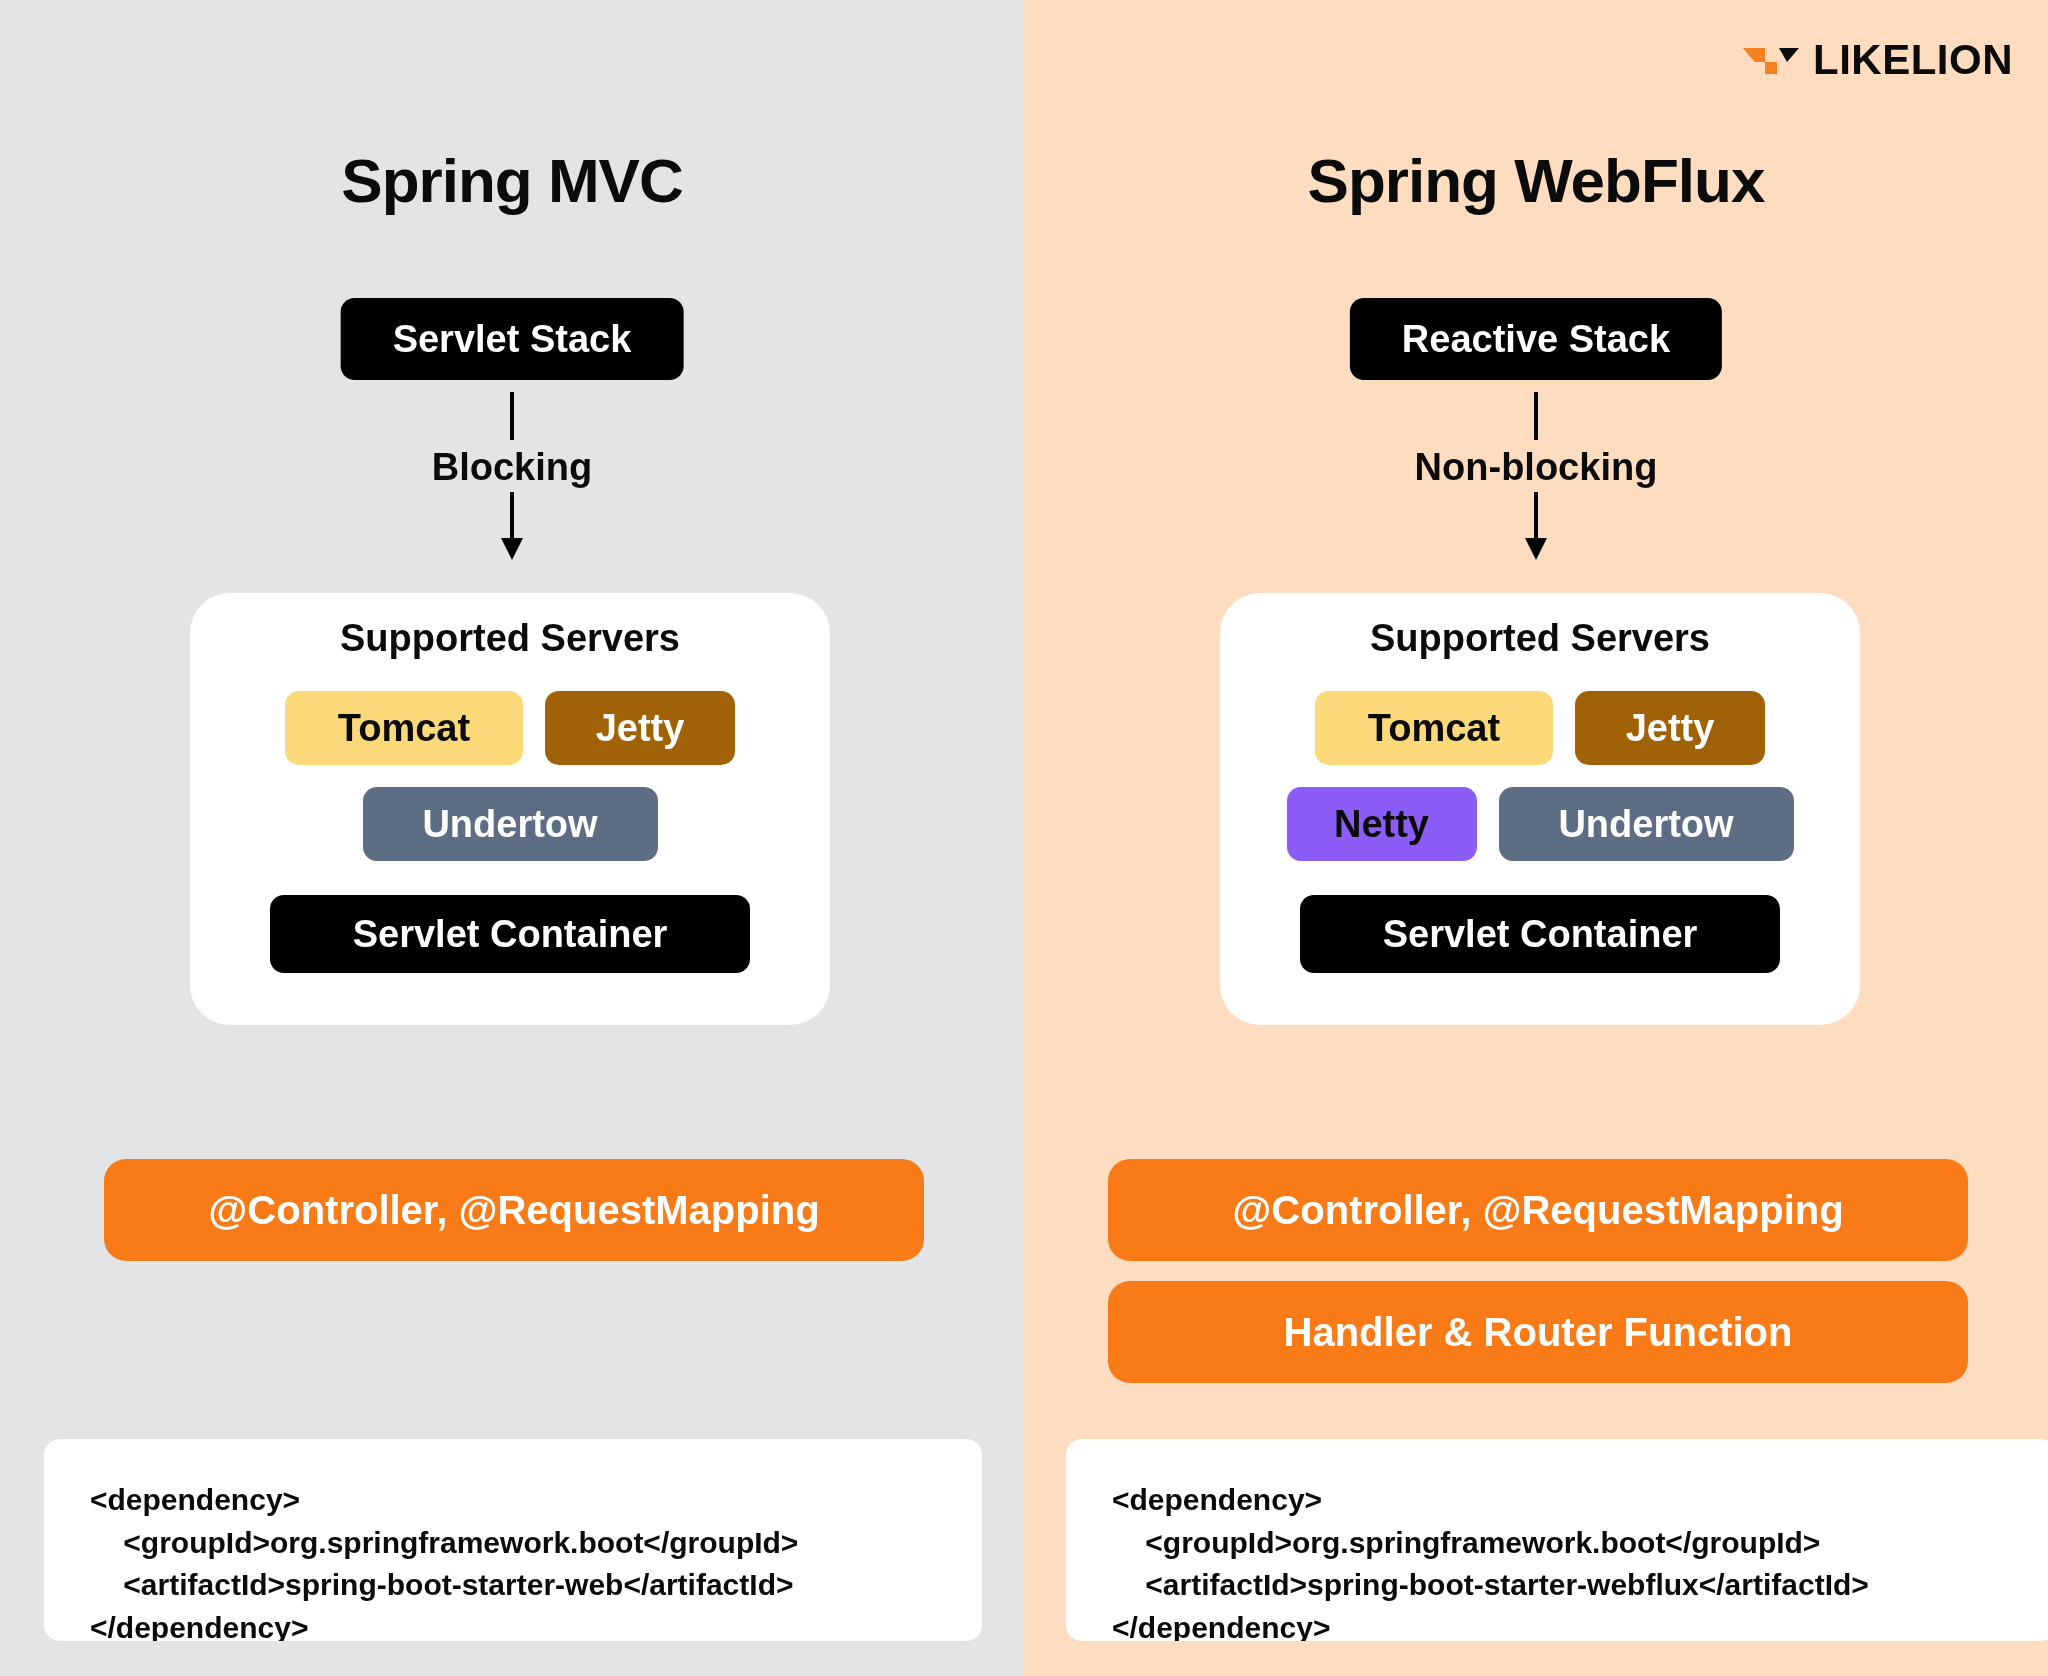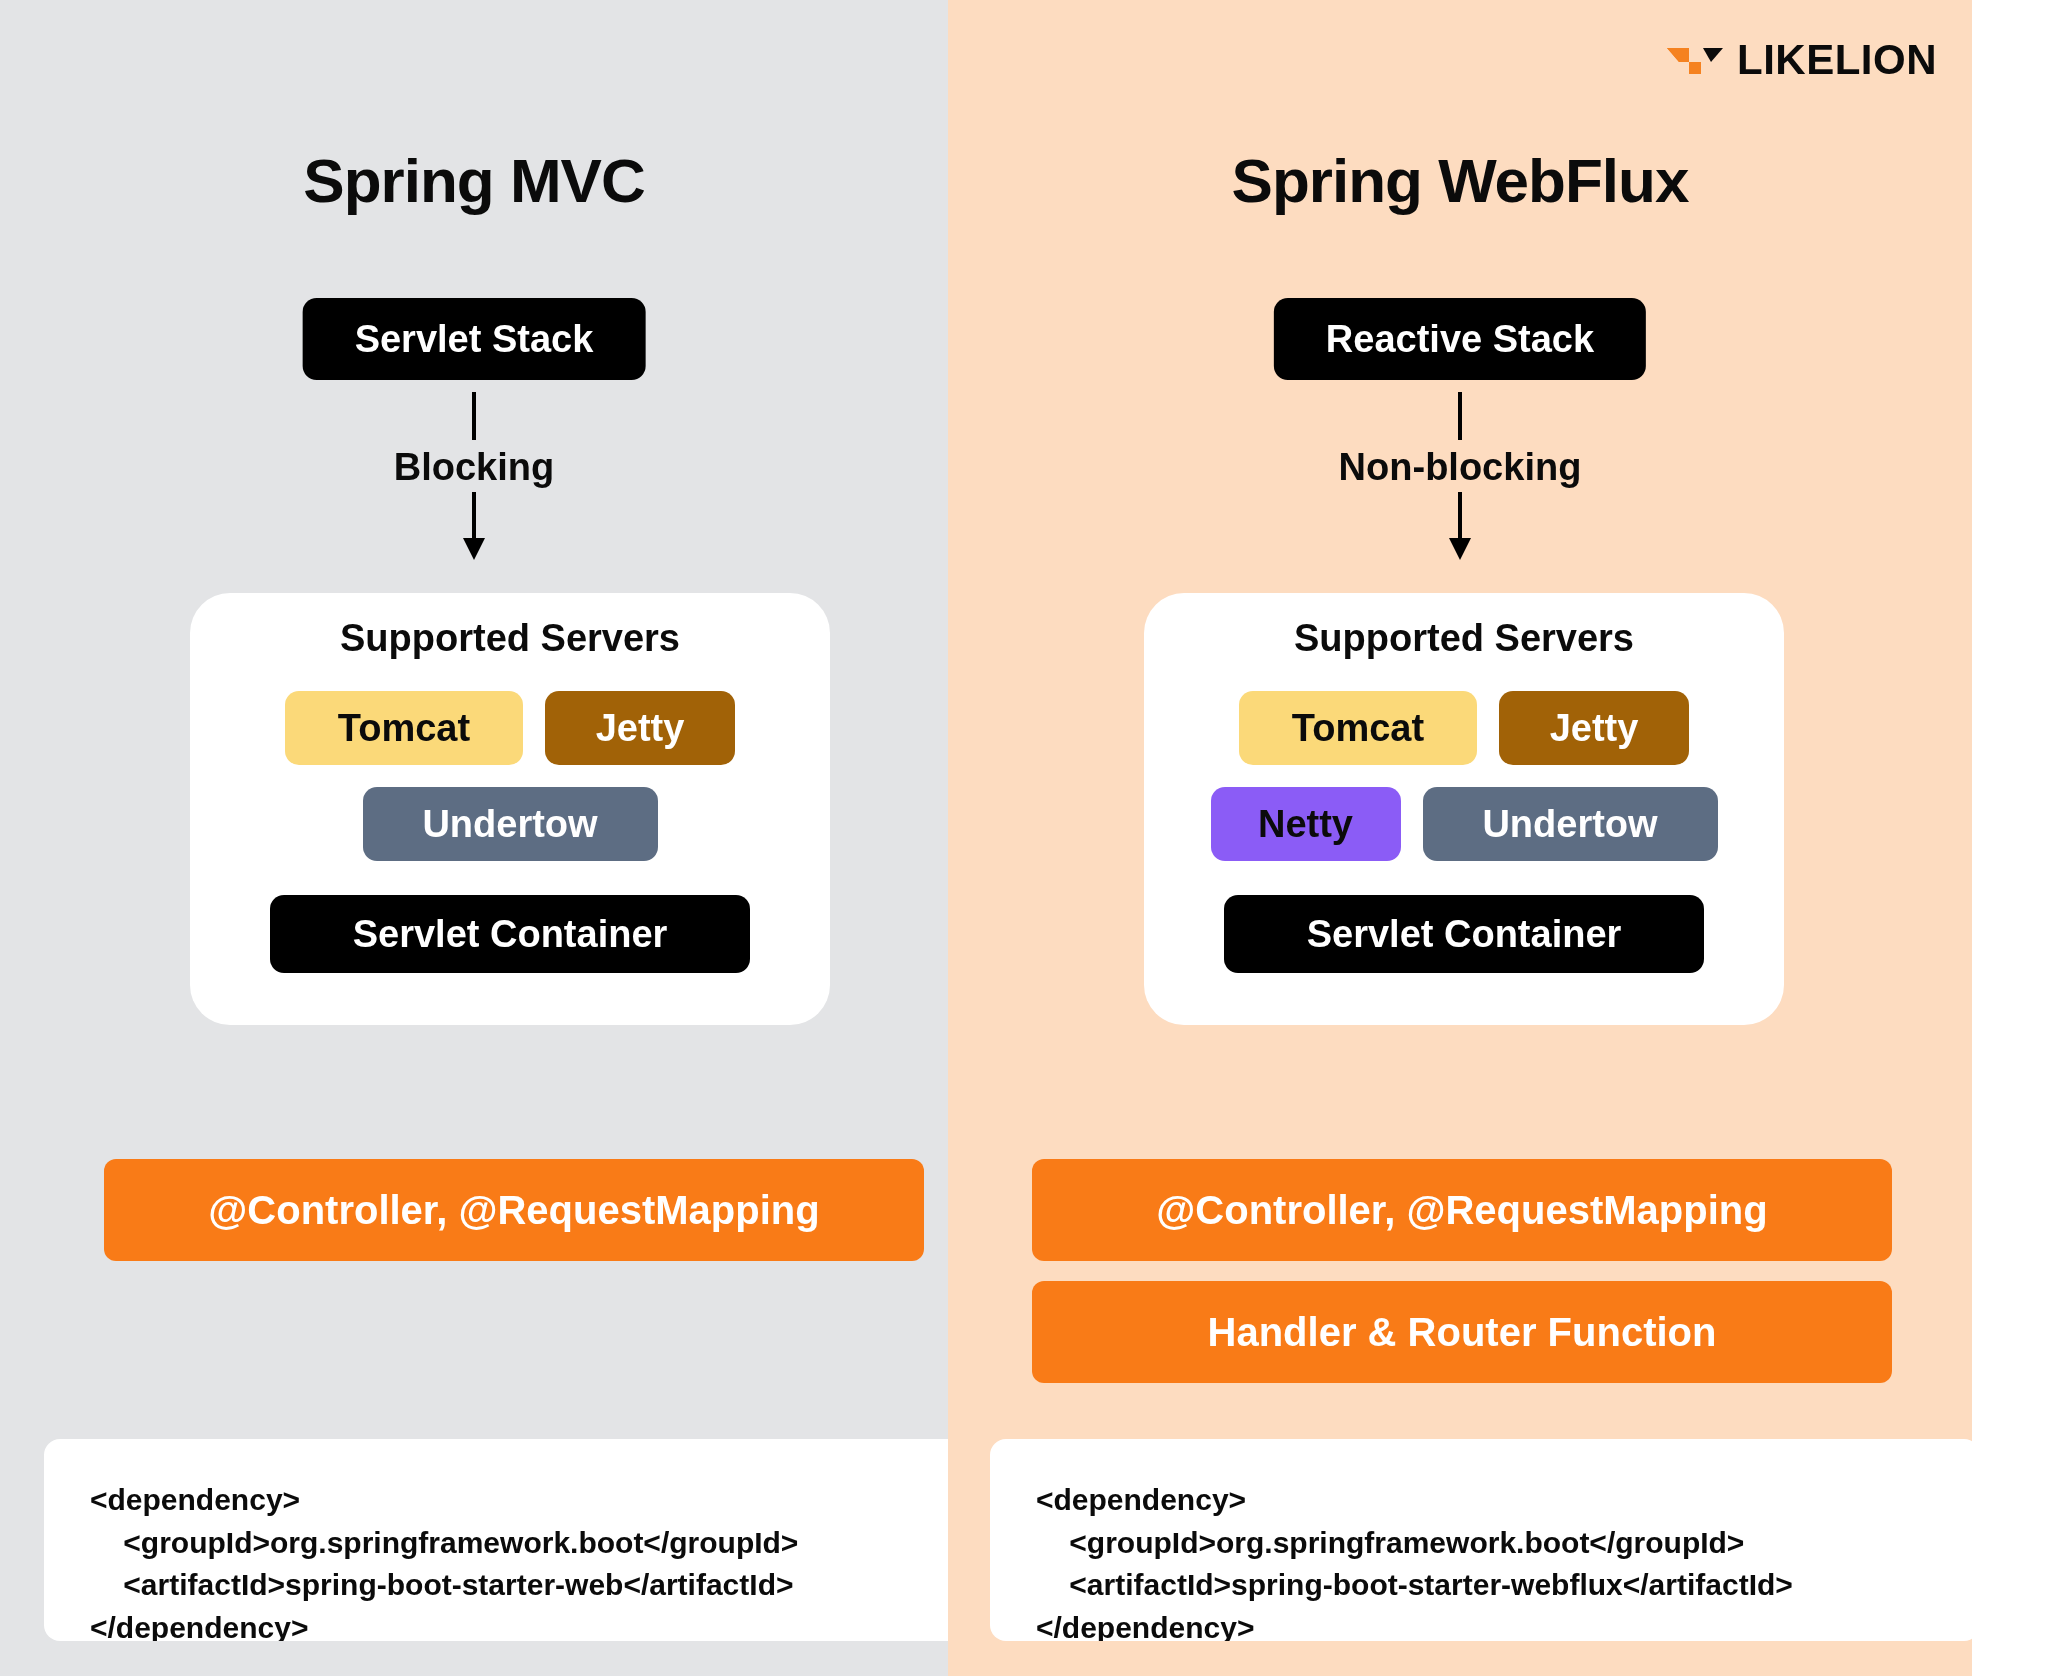--- a/index.html
+++ b/index.html
@@ -8,21 +8,21 @@
     width: 2048px; height: 1676px;
     font-family: "Liberation Sans", sans-serif;
     overflow: hidden;
   }
   #canvas {
     position: relative;
     width: 2048px; height: 1676px;
     display: flex;
   }
   .panel { position: relative; height: 100%; }
-  .panel-left  { width: 948px; background: #E3E4E6; }
+  .panel-left  { width: 1024px; background: #E3E4E6; }
   .panel-right { width: 1024px; background: #FDDCC0; }
 
   
   .logo {
     position: absolute; top: 38px; right: 35px;
     display: flex; align-items: center; gap: 14px;
   }
   .logo-mark { width: 56px; height: 44px; display: block; }
   .logo-text {
     font-size: 42px; font-weight: 700; letter-spacing: 0.5px;
@@ -98,21 +98,21 @@
     border-radius: 14px; padding: 20px 0;
     font-size: 38px; font-weight: 700; text-align: center;
     width: 480px; line-height: 1;
   }
   .chip-row.last { margin-bottom: 16px; margin-top: 34px; }
 
   
   .bar {
     position: absolute;
     background: #F97B17; color: #FFFFFF;
-    border-radius: 12px;
+    border-radius: 22px;
     font-size: 40px; font-weight: 700;
     display: flex; align-items: center; justify-content: center;
     line-height: 1;
   }
   .panel-left  .bar-controller { top: 1159px; left: 104px;  width: 820px; height: 102px; }
   .panel-right .bar-controller { top: 1159px; left: 84px;   width: 860px; height: 102px; }
   .panel-right .bar-handler    { top: 1281px; left: 84px;   width: 860px; height: 102px; }
 
   
   .code-box {

